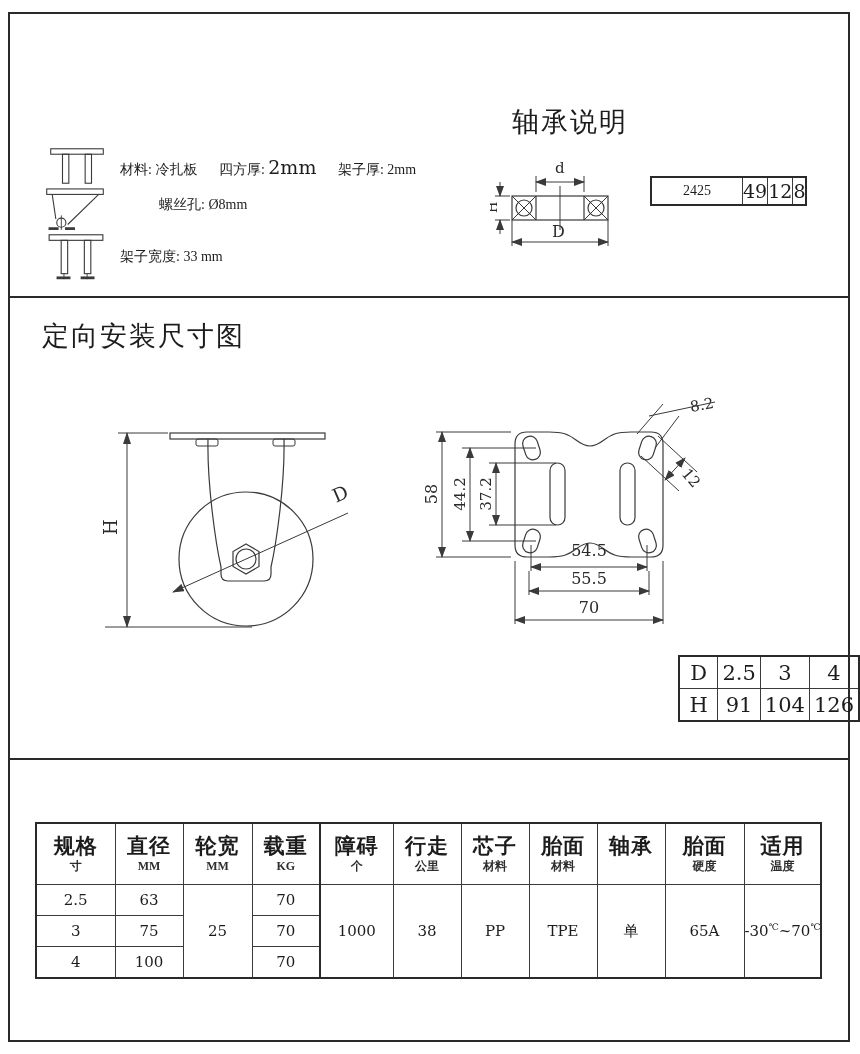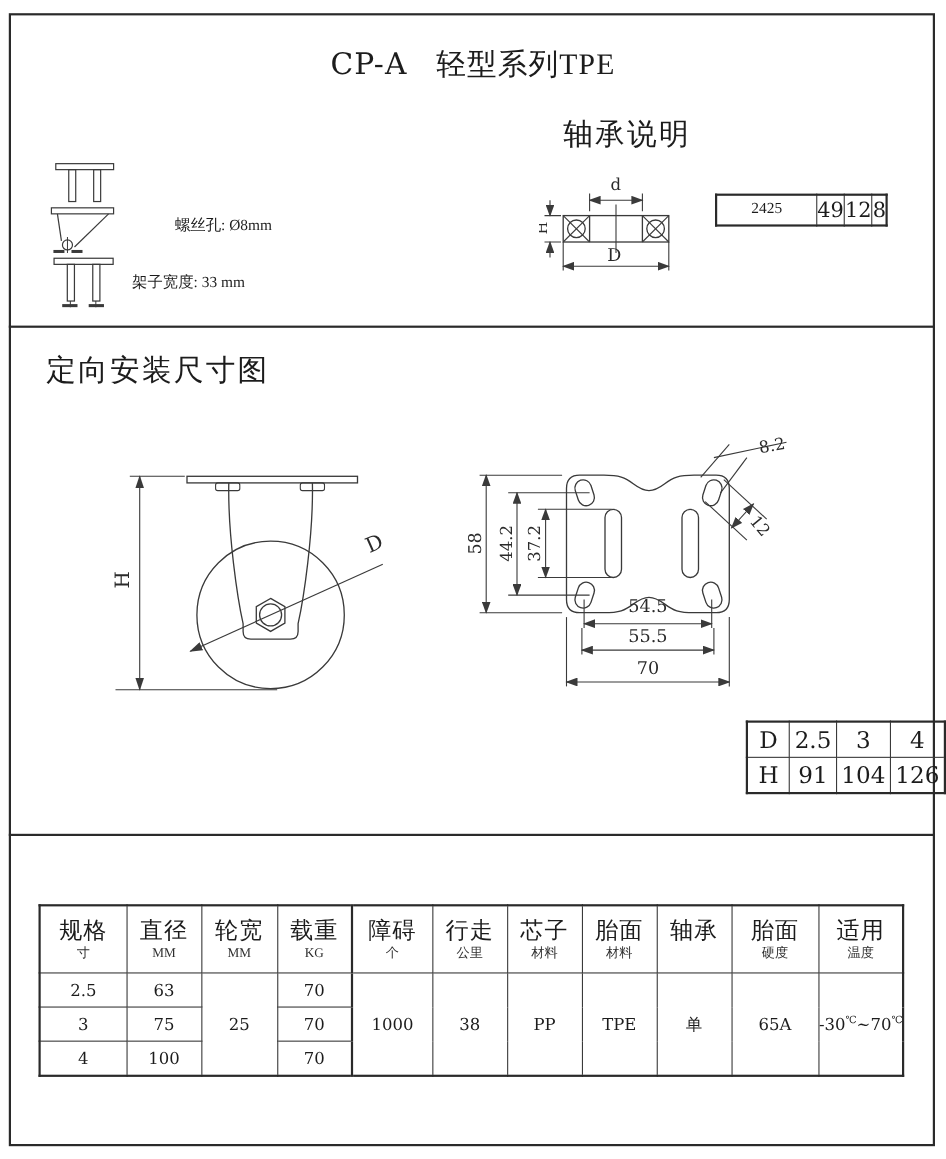--- a/index.html
+++ b/index.html
@@ -51,40 +51,37 @@
   .plateview{position:absolute;left:415px;top:390px;}
 
   
   .dh-table{position:absolute;left:678px;top:655px;border-collapse:collapse;table-layout:fixed;border:2px solid #2a2a2a;}
   .dh-table td{border:1px solid #3a3a3a;text-align:center;height:31px;font-size:21px;font-family:"DejaVu Serif",serif;padding:0 4px;}
   .dh-table td.k{width:36px;}
 
   
   .report-table{position:absolute;left:35px;top:822px;border-collapse:collapse;table-layout:fixed;border:2px solid #2a2a2a;}
   .report-table th,.report-table td{border:1px solid #3a3a3a;padding:0;text-align:center;vertical-align:middle;}
-  .report-table th{height:60px;font-weight:normal;}
+  .report-table th{height:60px;font-weight:bold;}
   .report-table td{height:30px;font-size:15px;font-family:"DejaVu Serif",serif;}
   .report-table .h-main{font-size:21px;line-height:25px;letter-spacing:1px;}
   .report-table .h-sub{font-size:12px;line-height:15px;min-height:15px;color:#2e2e2e;font-family:"Liberation Serif",serif;}
   .report-table .cjk{font-family:"Liberation Serif",serif;}
   .thickR{border-right:2px solid #2a2a2a !important;}
   .temp-cell{font-size:14px;white-space:nowrap;}
   .temp-cell sup{font-size:9px;}
 </style>
 </head>
 <body>
 
 <div class="page">
   <div class="page-border"></div>
   <div class="divider one"></div>
   <div class="divider two"></div>
 
-  <div class="doc-title">
-    <span class="model">CP-A</span><span>轻型系列TPE</span>
-  </div>
 
 
   <div class="frame-icon fi1">
     <svg width="58" height="40" viewBox="0 0 64 44">
       <rect x="3" y="3" width="58" height="6"></rect>
       <rect x="16" y="9" width="7" height="32"></rect>
       <rect x="41" y="9" width="7" height="32"></rect>
     </svg>
   </div>
   <div class="frame-icon fi2">
@@ -103,20 +100,25 @@
       <rect x="3" y="3" width="58" height="6"></rect>
       <rect x="16" y="9" width="7" height="36"></rect>
       <rect x="41" y="9" width="7" height="36"></rect>
       <line class="thin" x1="19" y1="45" x2="19" y2="51"></line>
       <line class="thin" x1="44" y1="45" x2="44" y2="51"></line>
       <rect class="fill" x="11" y="48" width="15" height="3"></rect>
       <rect class="fill" x="37" y="48" width="15" height="3"></rect>
     </svg>
   </div>
 
+  <div class="frame-note fn1">
+    <span>材料: 冷扎板</span><span class="gap"></span>
+    <span>四方厚: </span><span class="big">2mm</span><span class="gap"></span>
+    <span>架子厚: 2mm</span>
+  </div>
   <div class="frame-note fn2">螺丝孔: Ø8mm</div>
   <div class="frame-note fn3">架子宽度: 33 mm</div>
 
   <div class="heading h-bearing">轴承说明</div>
 
   <div class="bearing-diagram">
     <svg width="135" height="100" viewBox="0 0 135 100">
       <defs>
         <marker id="ab" markerWidth="11" markerHeight="8" refX="10" refY="4" orient="auto-start-reverse" markerUnits="userSpaceOnUse">
           <path class="fill" d="M0,0 L11,4 L0,8 Z"></path>

